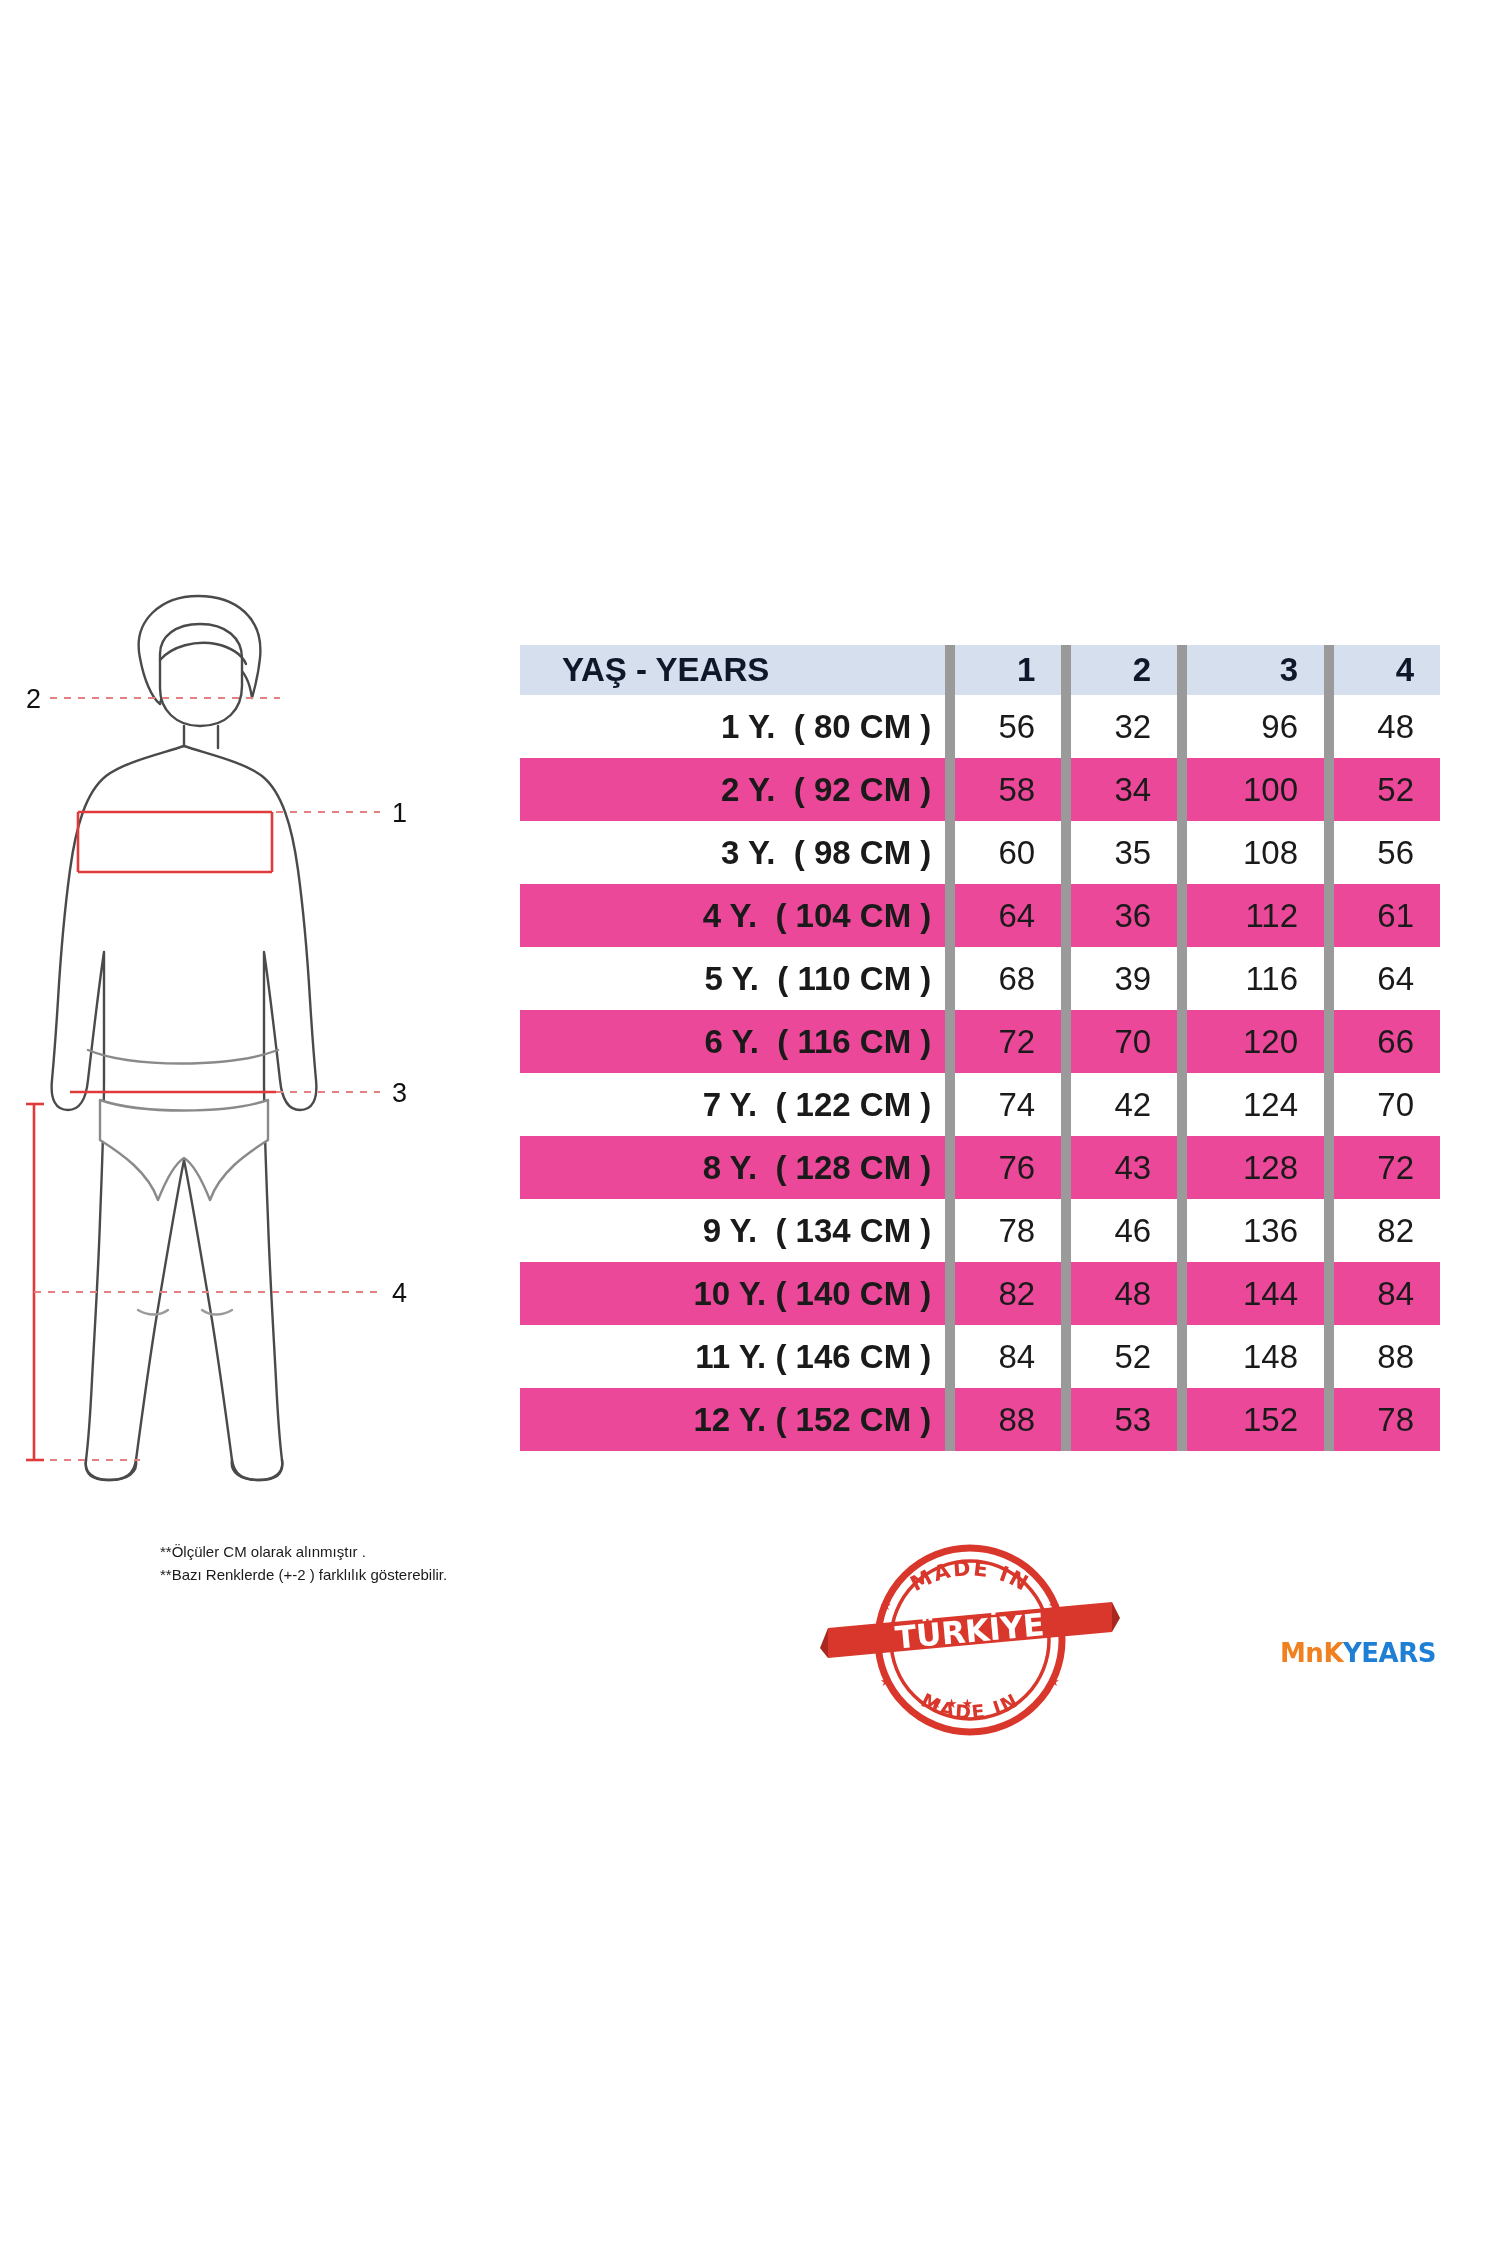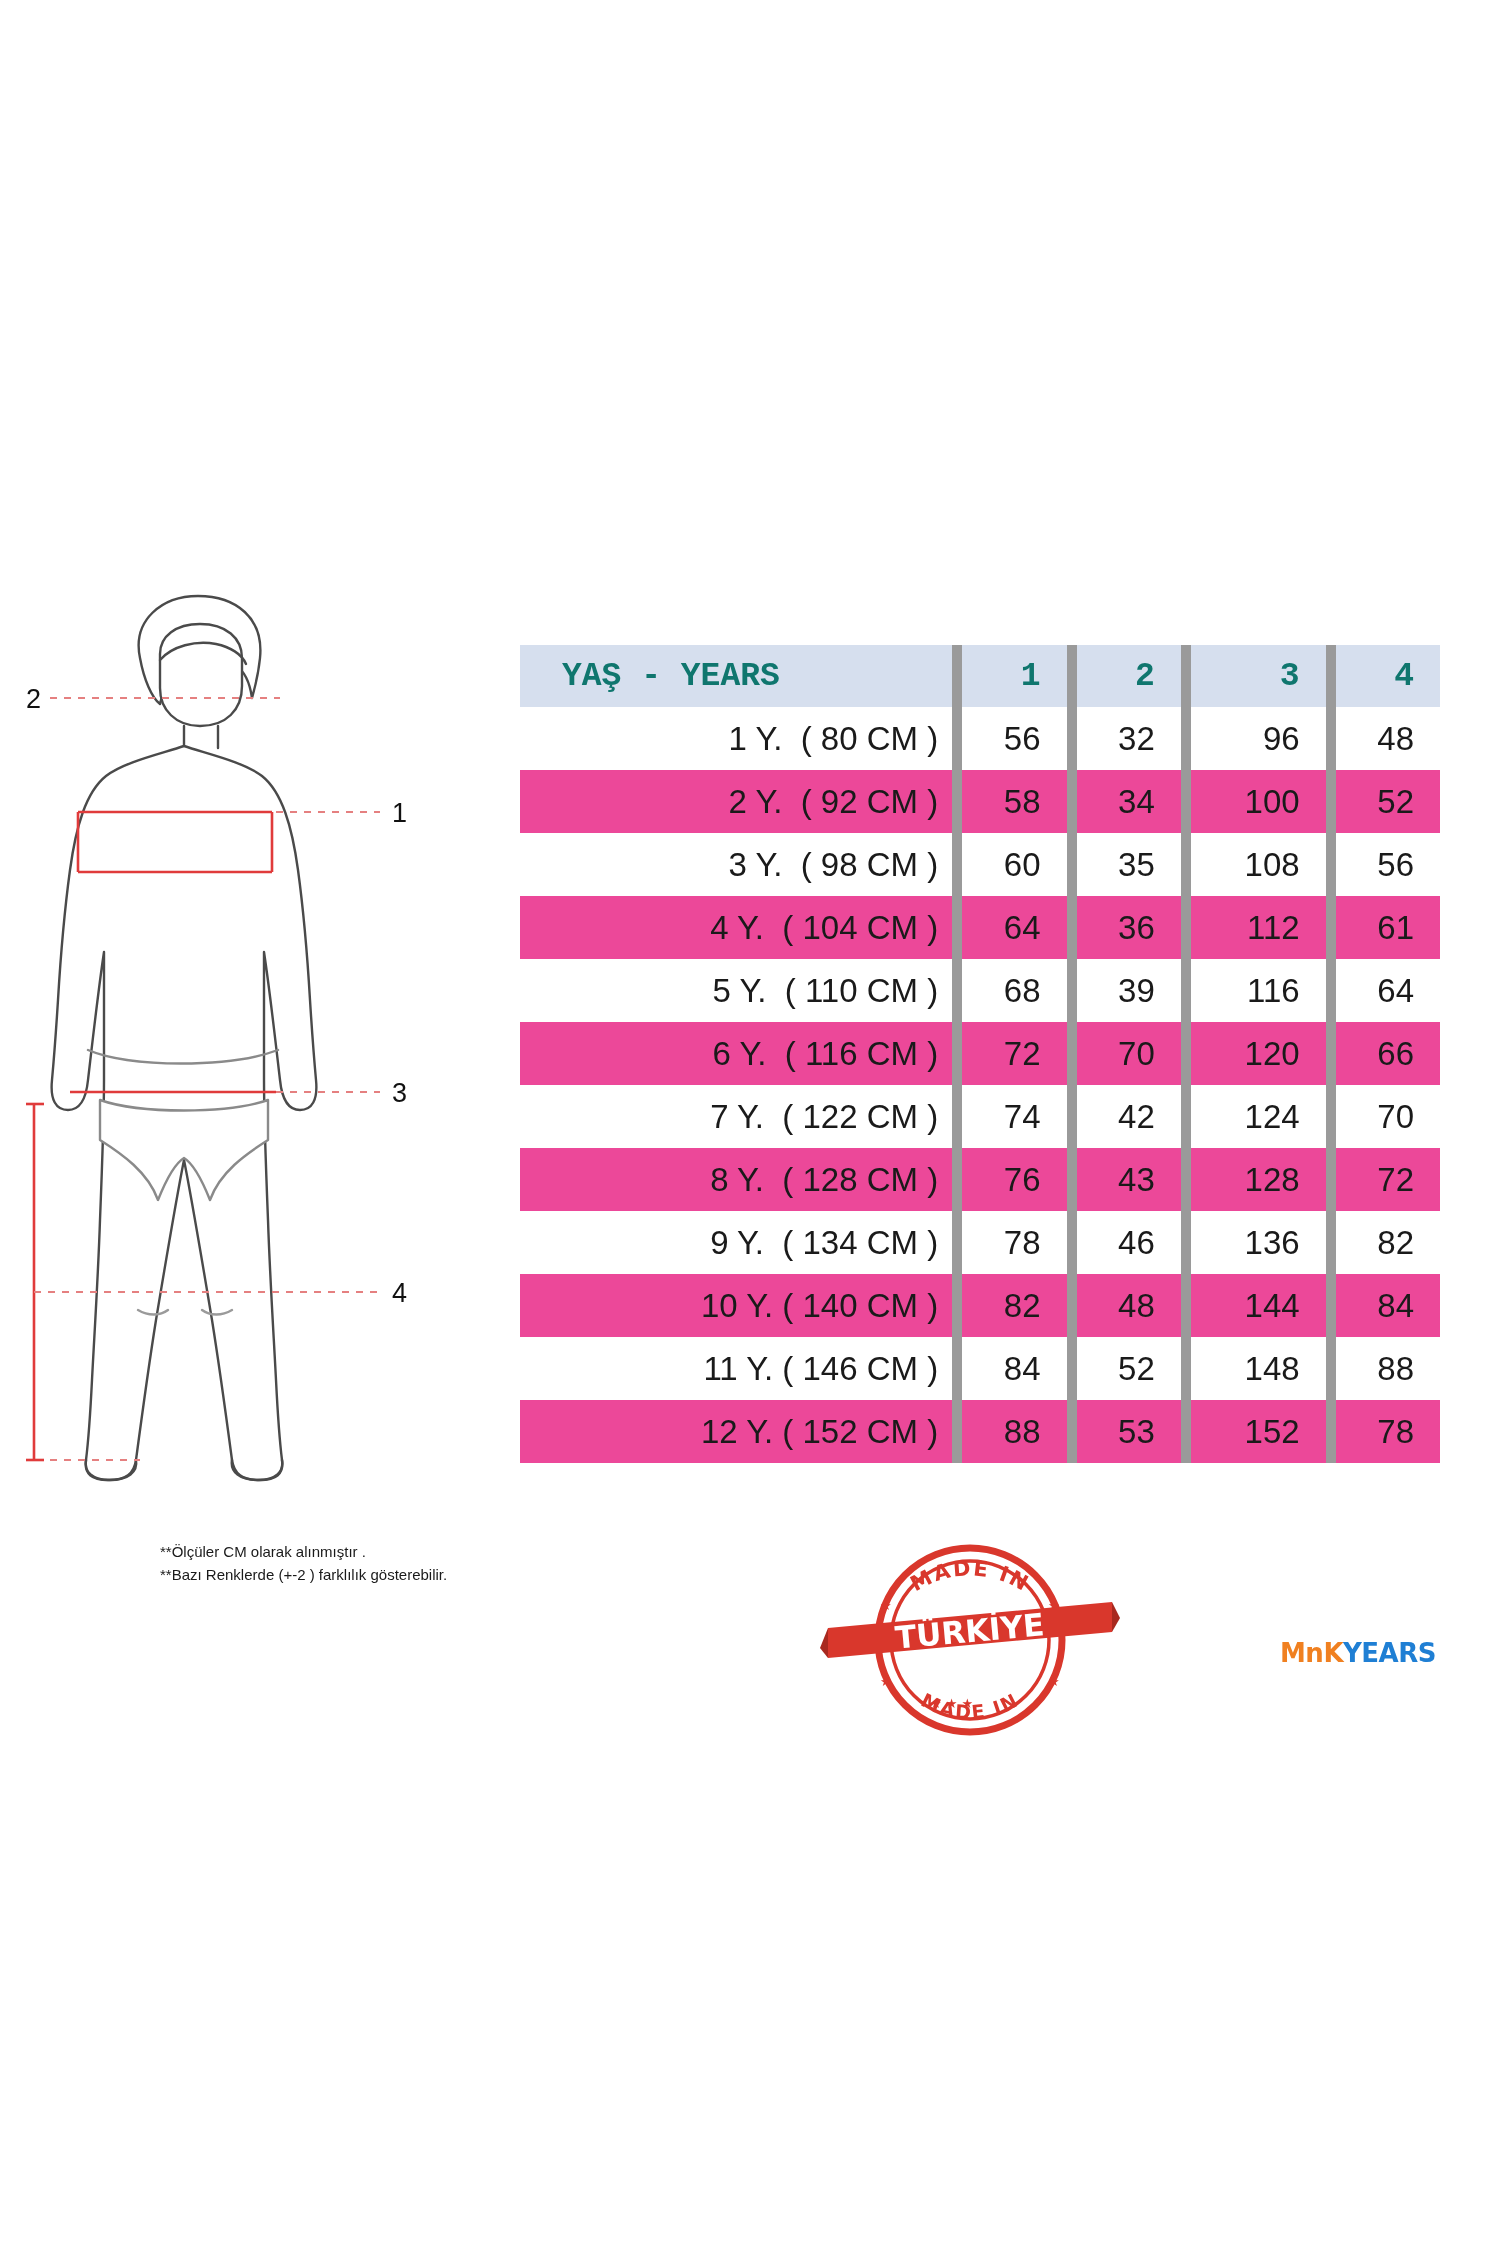--- a/index.html
+++ b/index.html
@@ -33,25 +33,24 @@
     width: 920px;
     border-collapse: collapse;
     font-family: "Liberation Sans", sans-serif;
   }
   #size-table th, #size-table td {
     padding: 0;
     margin: 0;
   }
   .hdr-row th {
     background: #d6dfee;
-    height: 62px;
+    height: 50px;
     font-size: 33px;
     font-weight: bold;
-    color: #0f766e;
-    font-family: Liberation Mono, monospace;
+    color: #0f172a;
   }
   .hdr-label {
     text-align: left;
     padding-left: 42px !important;
   }
   .hdr-num {
     text-align: right;
     padding-right: 26px !important;
   }
   .data-row td {
@@ -60,20 +59,21 @@
     color: #1a1a1a;
     background: #ffffff;
   }
   .data-row.alt td {
     background: #ec4899;
   }
   .cell-label {
     text-align: right;
     padding-right: 14px !important;
     white-space: pre;
+    font-weight: bold;
   }
   .cell-num {
     text-align: right;
     padding-right: 26px !important;
   }
   
   .col-sep {
     width: 10px;
     background: #9a9a9a !important;
     padding: 0 !important;

